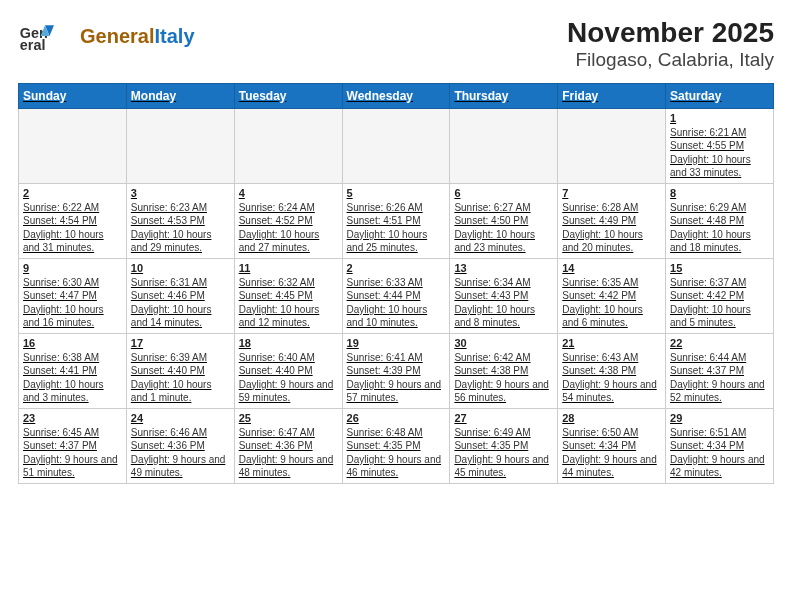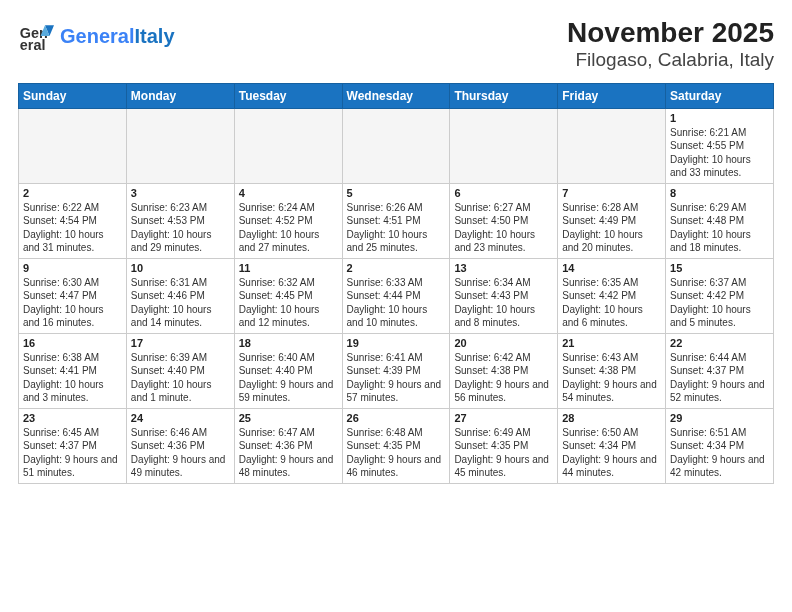--- a/index.html
+++ b/index.html
@@ -40,20 +40,21 @@
     }
     .title-block h2 {
       font-size: 19px;
       font-weight: 400;
       color: #444;
     }
     .calendar {
       width: 100%;
       border-collapse: collapse;
       border: 1px solid #bbb;
+      text-decoration: underline;
     }
     .calendar th {
       background: #1a73c1;
       color: #fff;
       font-size: 12px;
       font-weight: 600;
       padding: 5px 4px;
       text-align: left;
       border: 1px solid #1560a0;
     }
@@ -88,21 +89,21 @@
 <div class="page">
   <div class="header">
     <div class="logo">
       <svg class="logo-icon" viewBox="0 0 40 40" xmlns="http://www.w3.org/2000/svg">
         <text x="2" y="22" font-size="16" font-family="Arial" font-weight="700" fill="#333">Gen</text>
         <text x="2" y="36" font-size="16" font-family="Arial" font-weight="700" fill="#333">eral</text>
         <polygon points="30,8 40,8 35,20" fill="#1a73c1"></polygon>
         <polygon points="30,8 35,20 25,20" fill="#5aabdd"></polygon>
       </svg>
       <div style="line-height:1.1;">
-        <span style="font-size:20px;font-weight:700;color:#3b82f6;">General</span><span style="font-size:20px;font-weight:700;color:#1a73c1;">Italy</span>
+        <span style="font-size:20px;font-weight:700;color:#a16207;margin-left:20px;">General</span><span style="font-size:20px;font-weight:700;color:#1a73c1;">Italy</span>
       </div>
     </div>
     <div class="title-block">
       <h1>November 2025</h1>
       <h2>Filogaso, Calabria, Italy</h2>
     </div>
   </div>
 
   <table class="calendar">
     <thead>
@@ -200,21 +201,21 @@
           </td>
           <td>
             <span class="day-num">18</span>
             <div class="day-info">Sunrise: 6:40 AM<br>Sunset: 4:40 PM<br>Daylight: 9 hours and 59 minutes.</div>
           </td>
           <td>
             <span class="day-num">19</span>
             <div class="day-info">Sunrise: 6:41 AM<br>Sunset: 4:39 PM<br>Daylight: 9 hours and 57 minutes.</div>
           </td>
           <td>
-            <span class="day-num">20</span>
+            <span class="day-num">30</span>
             <div class="day-info">Sunrise: 6:42 AM<br>Sunset: 4:38 PM<br>Daylight: 9 hours and 56 minutes.</div>
           </td>
           <td>
             <span class="day-num">21</span>
             <div class="day-info">Sunrise: 6:43 AM<br>Sunset: 4:38 PM<br>Daylight: 9 hours and 54 minutes.</div>
           </td>
           <td>
             <span class="day-num">22</span>
             <div class="day-info">Sunrise: 6:44 AM<br>Sunset: 4:37 PM<br>Daylight: 9 hours and 52 minutes.</div>
           </td>

